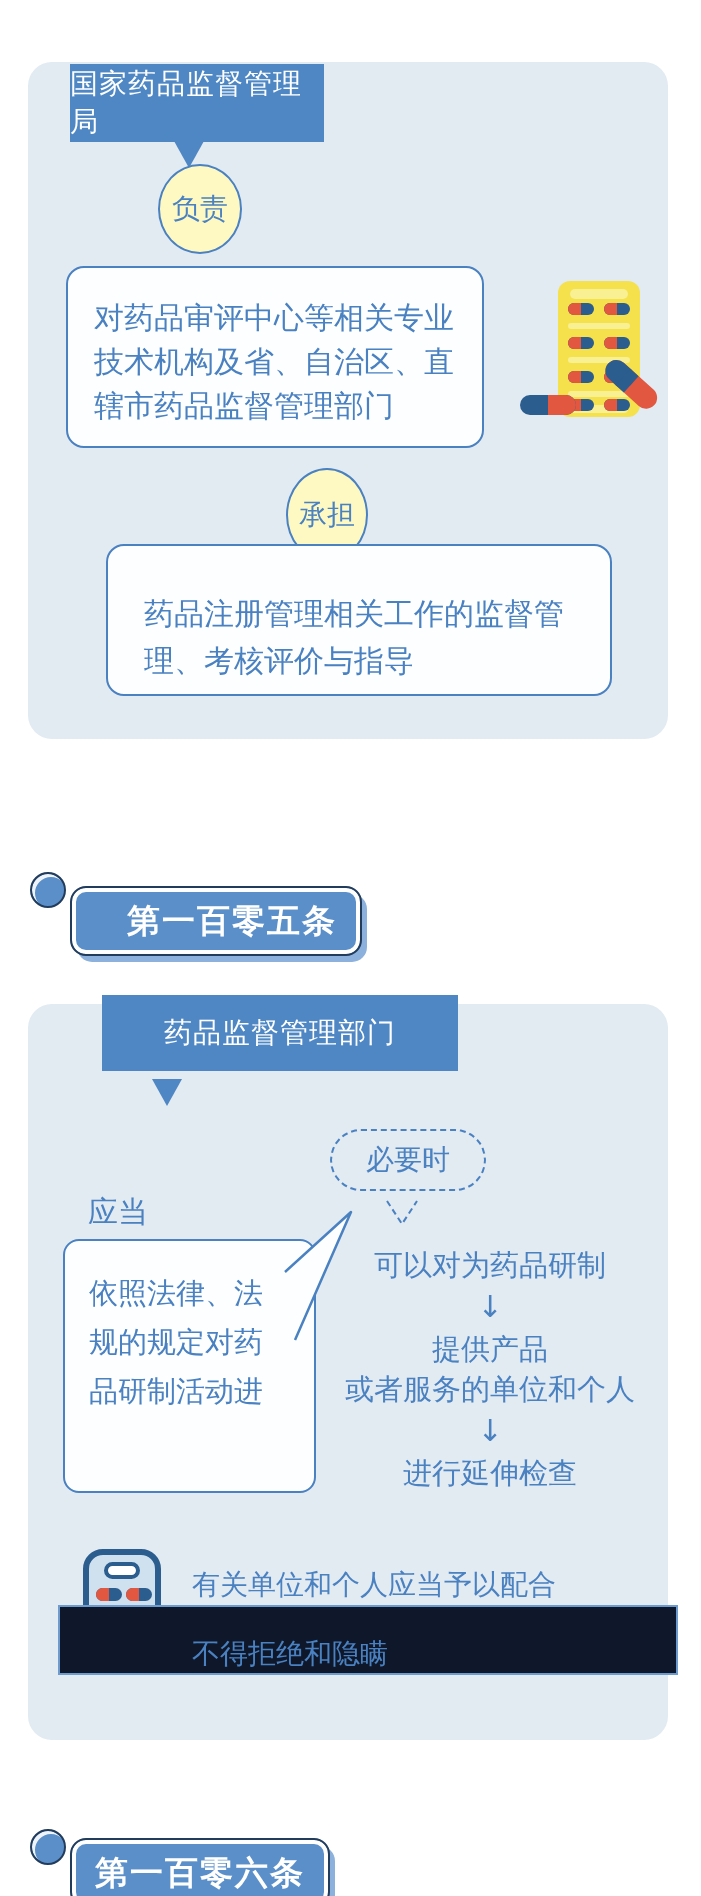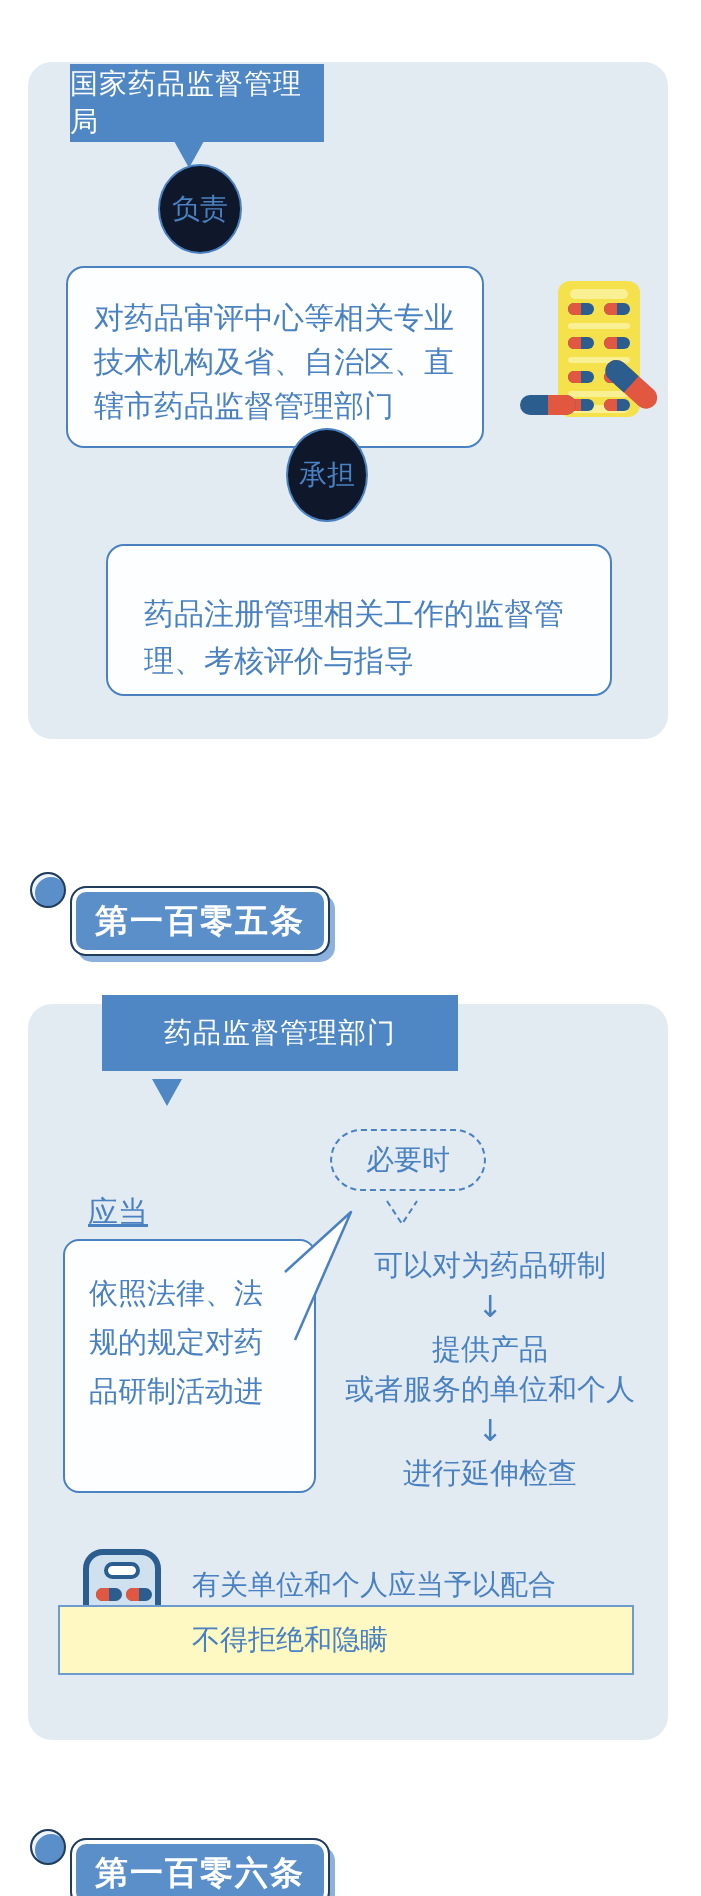--- a/index.html
+++ b/index.html
@@ -10,60 +10,60 @@
   #card1 { left:28px; top:26px; width:640px; height:677px; }
   #card2 { left:28px; top:968px; width:640px; height:736px; }
 
   .banner { position:absolute; background:#4e87c3; color:#ffffff; display:flex; align-items:center; justify-content:center; font-size:28px; letter-spacing:1px; }
   #banner1 { left:70px; top:28px; width:254px; height:78px; }
   #banner2 { left:102px; top:959px; width:356px; height:76px; }
   .banner-pointer { position:absolute; width:0; height:0; border-left:15px solid transparent; border-right:15px solid transparent; border-top:27px solid #4e87c3; }
   #pointer1 { left:174px; top:105px; }
   #pointer2 { left:152px; top:1043px; }
 
-  .connector { position:absolute; background:#0f172a; border:2px solid #4a81c1; border-radius:50%; display:flex; align-items:center; justify-content:center; color:#4a81c1; font-size:28px; }
+  .connector { position:absolute; background:#fef9c3; border:2px solid #4a81c1; border-radius:50%; display:flex; align-items:center; justify-content:center; color:#4a81c1; font-size:28px; }
   #connector1 { left:158px; top:128px; width:80px; height:86px; }
-  #connector2 { left:286px; top:392px; width:78px; height:90px;justify-content:center; }
+  #connector2 { left:286px; top:432px; width:78px; height:90px;justify-content:center; }
 
   .info-box { position:absolute; background:#fdfeff; border:2px solid #4a81c1; border-radius:18px; color:#4a81c1; box-sizing:border-box; }
   #box1 { left:66px; top:230px; width:418px; height:182px; padding:28px 0 9px 26px; font-size:30px; line-height:44px; }
   #box2 { left:106px; top:508px; width:506px; height:152px; padding:44px 0 0 36px; font-size:30px; line-height:47px; }
 
   .icon-abs { position:absolute; }
   #pills-icon { left:518px; top:243px; }
   #kit-icon { left:76px; top:1512px; }
 
   .bullet { position:absolute; width:32px; height:32px; border-radius:50%; background:#5a8fca; border:2px solid #223c5c; box-shadow: inset 3px 3px 0 rgba(255,255,255,0.9); }
   #bullet1 { left:30px; top:836px; }
   #bullet2 { left:30px; top:1793px; }
 
   .article-badge { position:absolute; width:256px; height:66px; background:#5a8fca; border:2px solid #223c5c; border-radius:16px;
     box-shadow: inset 0 0 0 4px #ffffff, 6px 7px 0 -1px #8cb1dd;
     color:#ffffff; font-size:33px; font-weight:bold; display:flex; align-items:center; justify-content:center; letter-spacing:2px; }
-  #badge105 { left:70px; top:850px; }
+  #badge105 { left:70px; top:850px;padding-left:32px; }
   #badge106 { left:70px; top:1802px;align-items:center; }
 
   .condition-pill { position:absolute; left:330px; top:1093px; width:156px; height:62px; border:2px dashed #4a81c1; border-radius:32px;
     color:#4a81c1; font-size:28px; display:flex; align-items:center; justify-content:center; box-sizing:border-box; }
   #condition-pointer { left:384px; top:1163px; }
 
-  .duty-label { position:absolute; left:88px; top:1156px; font-size:30px; color:#4a81c1;text-decoration:underline; }
+  .duty-label { position:absolute; left:88px; top:1156px; font-size:30px; color:#4a81c1; }
 
   .bubble { position:absolute; left:63px; top:1203px; width:225px; height:222px; background:#fdfeff; border:2px solid #4a81c1; border-radius:16px;
     color:#4a81c1; font-size:29px; line-height:49px; padding:28px 0 0 24px; box-sizing:content-box; }
   #bubble-tail { left:283px; top:1172px; }
 
   .flow { position:absolute; left:298px; top:1210px; width:384px; text-align:center; color:#4a81c1; font-size:29px; }
   .flow .row { line-height:39px; }
   .flow .row3, .flow .row6 { line-height:41px; }
   .flow .arrow { font-size:30px; line-height:44px; }
 
   .cooperate { position:absolute; left:192px; top:1530px; font-size:28px; color:#4a81c1; }
-  .prohibit-box { position:absolute; left:58px; top:1569px; width:576px; height:70px; background:#fef9c3; border:2px solid #6d9bce;
-    display:flex; align-items:center; padding-left:132px; font-size:28px; color:#4a81c1; box-sizing:border-box; }
+  .prohibit-box { position:absolute; left:58px; top:1569px; width:620px; height:70px; background:#0f172a; border:2px solid #6d9bce;
+    display:flex; align-items:flex-end; padding-left:132px; font-size:28px; color:#4a81c1; box-sizing:border-box; }
 </style>
 </head>
 <body>
 
 <div class="page">
 
   <div class="card" id="card1"></div>
 
   <div class="banner" id="banner1">
     <span>国家药品监督管理局</span>

